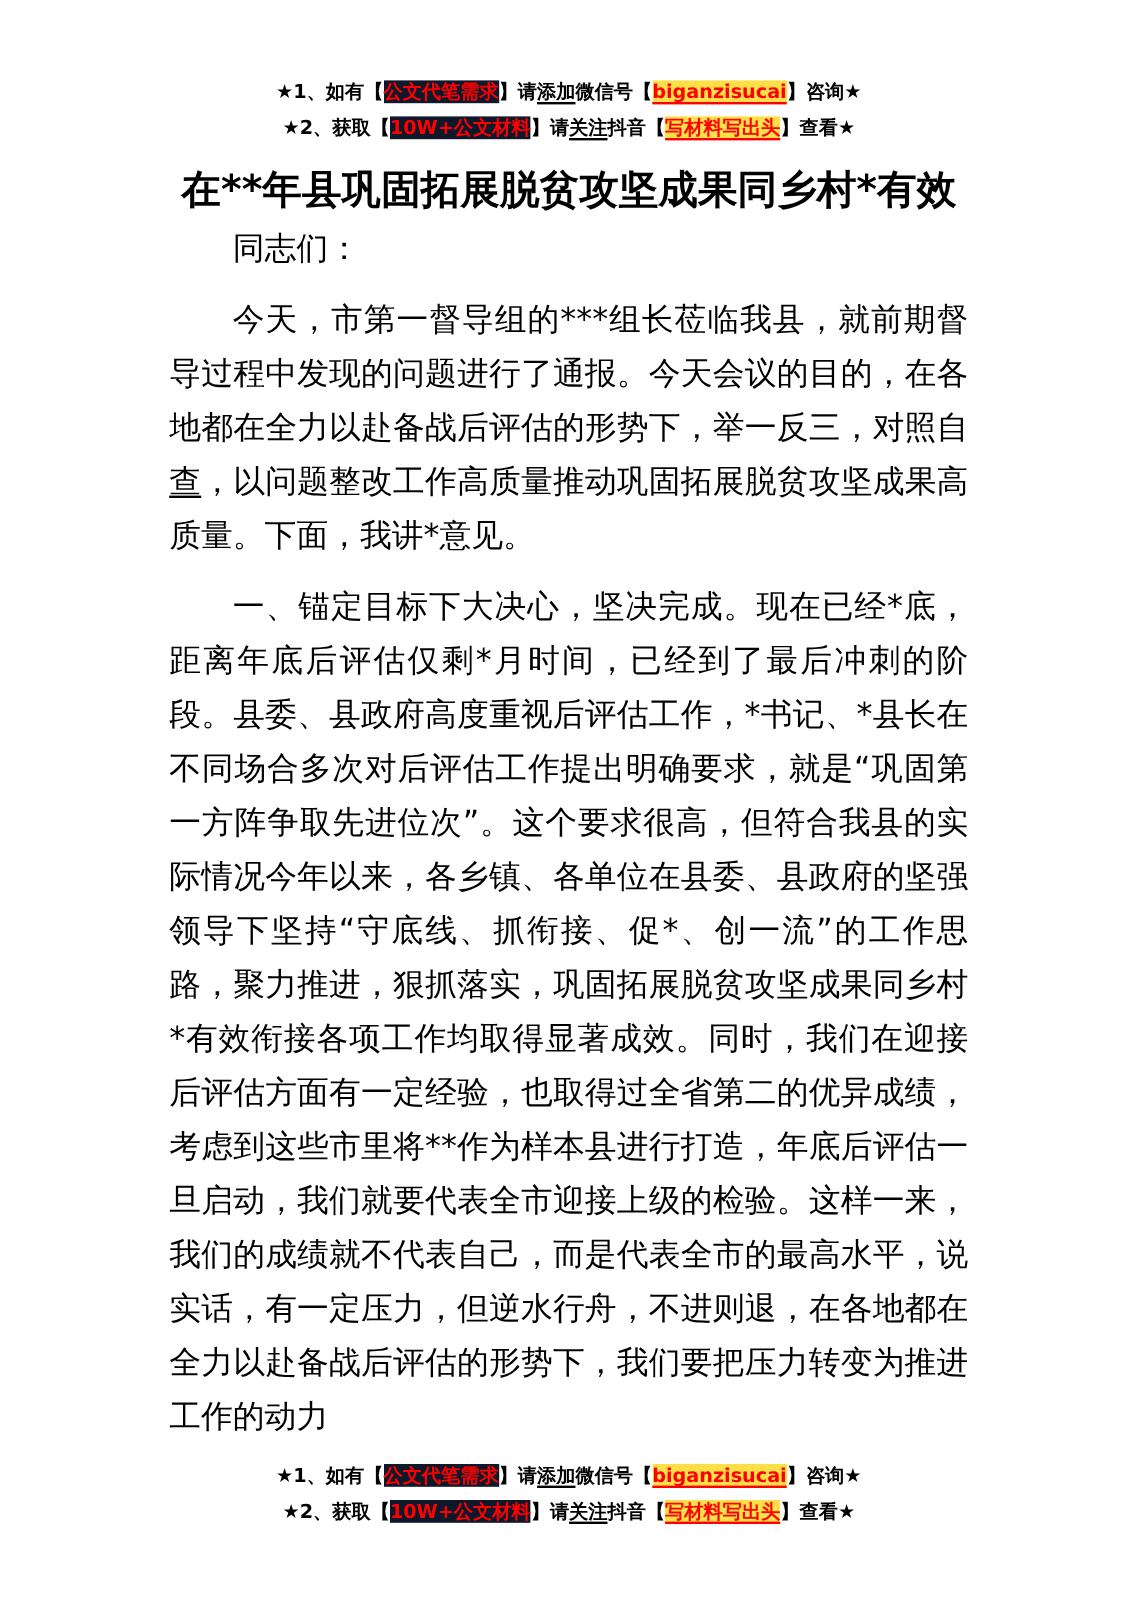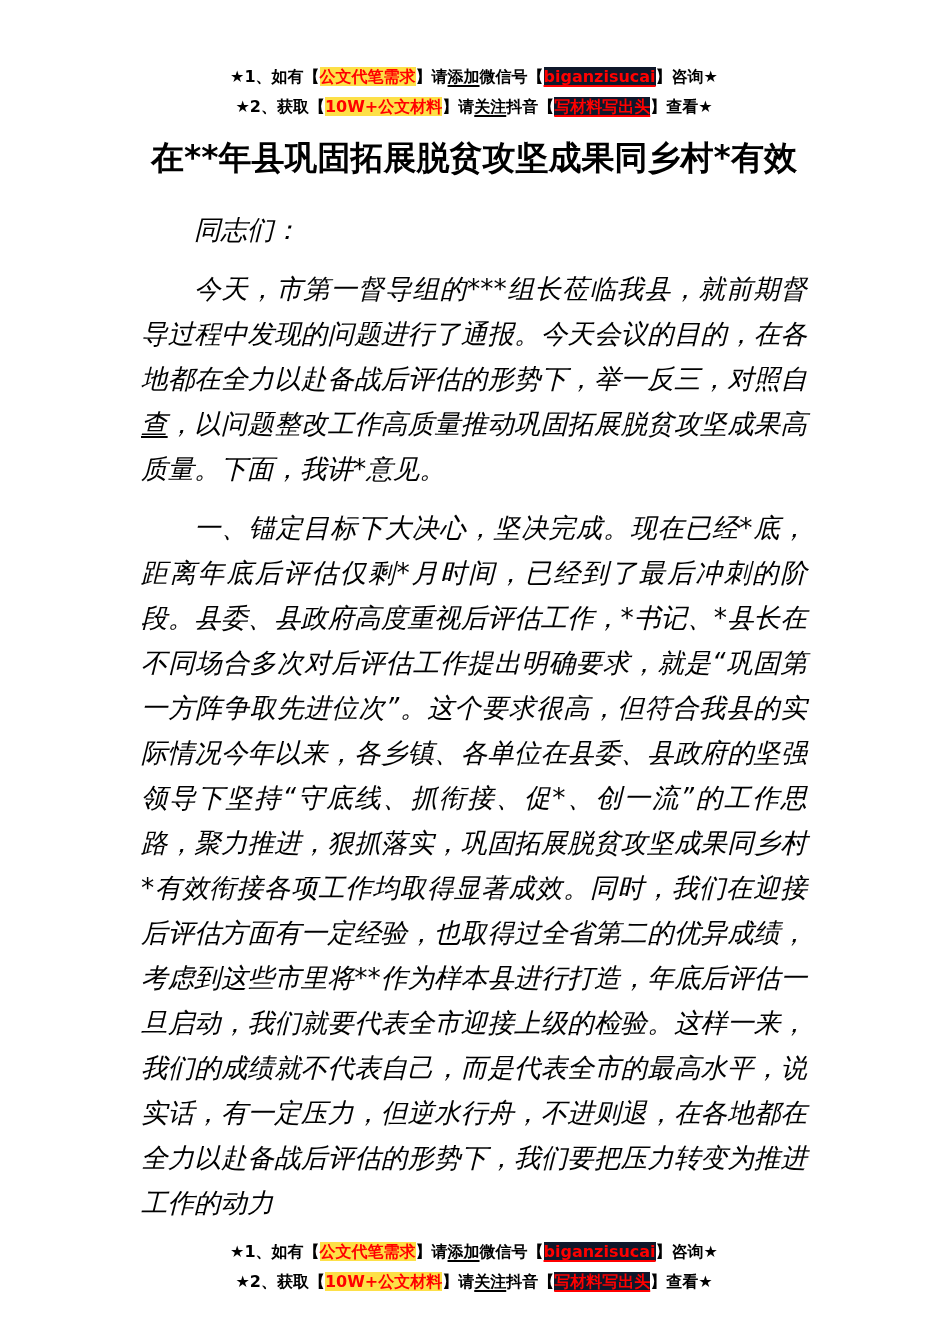--- a/index.html
+++ b/index.html
@@ -22,53 +22,52 @@
     text-align: center;
     font-size: 16px;
     font-weight: bold;
     line-height: 30px;
     color: #000000;
     white-space: nowrap;
   }
   .banner-bottom { margin-top: 8px; }
   
   .doc-title {
-    margin: 14px 0 28px 0;
+    margin: 14px 0 6px 0;
     font-size: 33px;
     font-weight: bold;
     line-height: 43px;
     text-align: center;
     color: #000000;
   }
   .title-line { display: block; }
   
   .body-para {
     margin: 0 0 14px 0;
     font-size: 26.5px;
     font-weight: normal;
     line-height: 45px;
     text-align: justify;
     text-indent: 2em;
     color: #000000;
-    font-style: italic;
   }
   .body-para:last-of-type { margin-bottom: 12px; }
   
   .seg-highlight-red {
     color: #ff0000;
-    background: #fde047;
+    background: #0f172a;
   }
   .seg-underline {
     text-decoration: underline;
     text-decoration-thickness: 2px;
     text-underline-offset: 3px;
   }
   .seg-highlight-red-underline {
     color: #ff0000;
-    background: #0f172a;
+    background: #fde047;
     text-decoration: underline;
     text-decoration-color: #ff0000;
     text-decoration-thickness: 2px;
     text-underline-offset: 3px;
   }
 </style>
 </head>
 <body>
 
 <div class="page">

